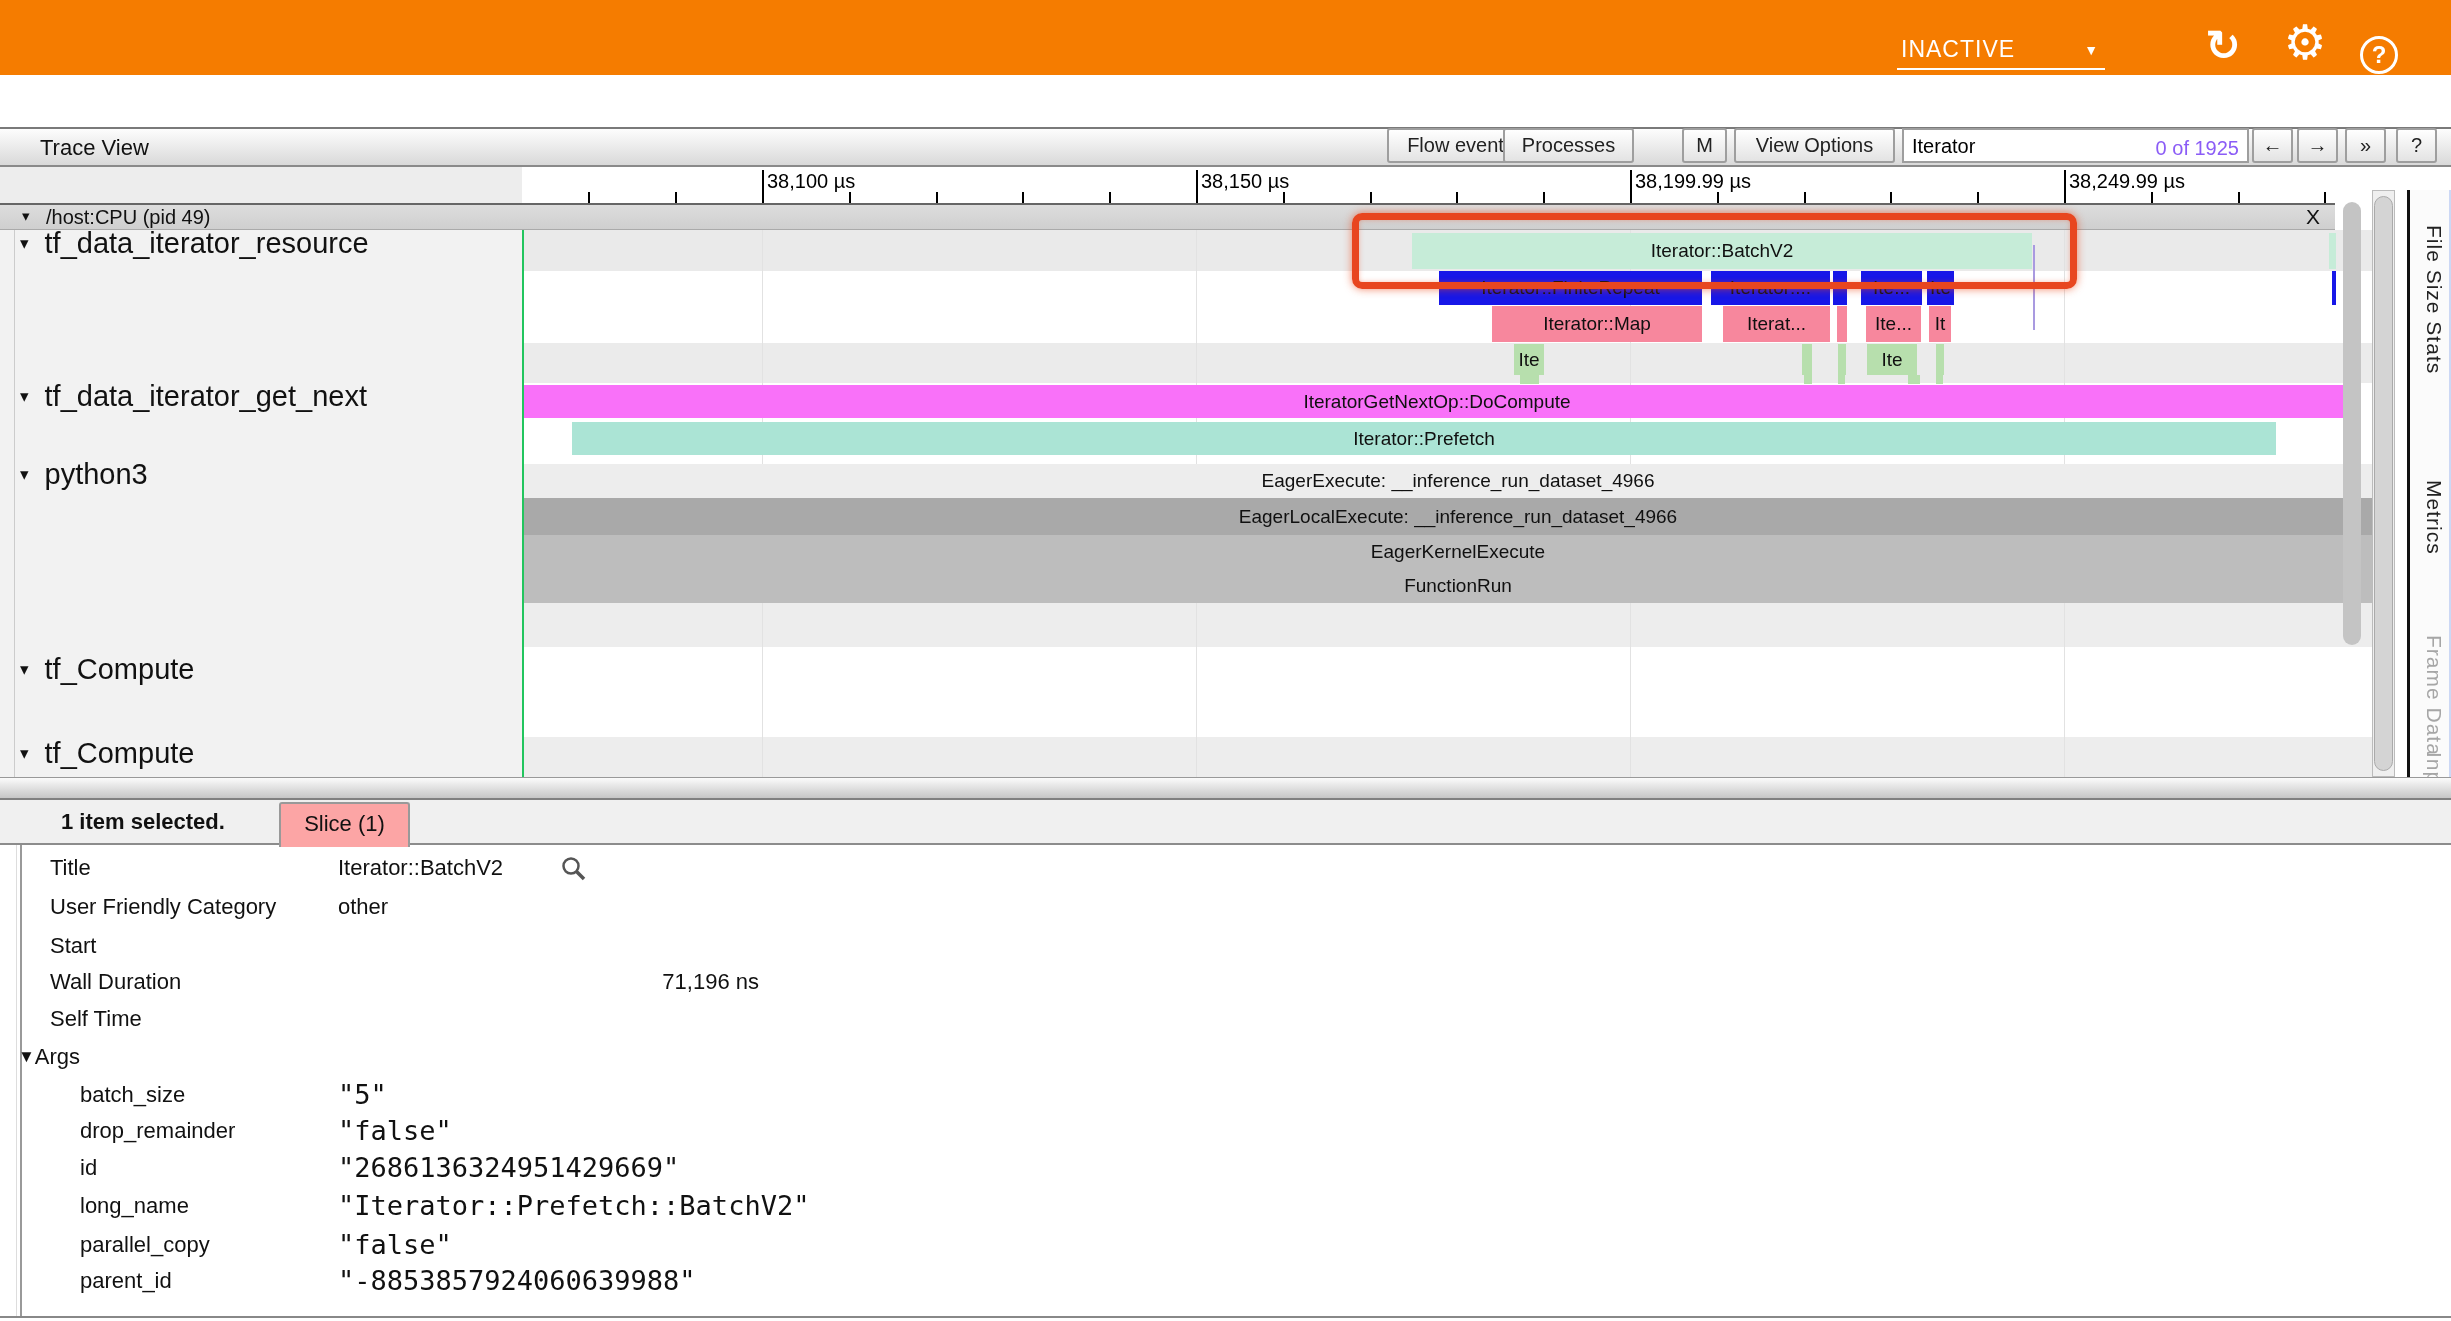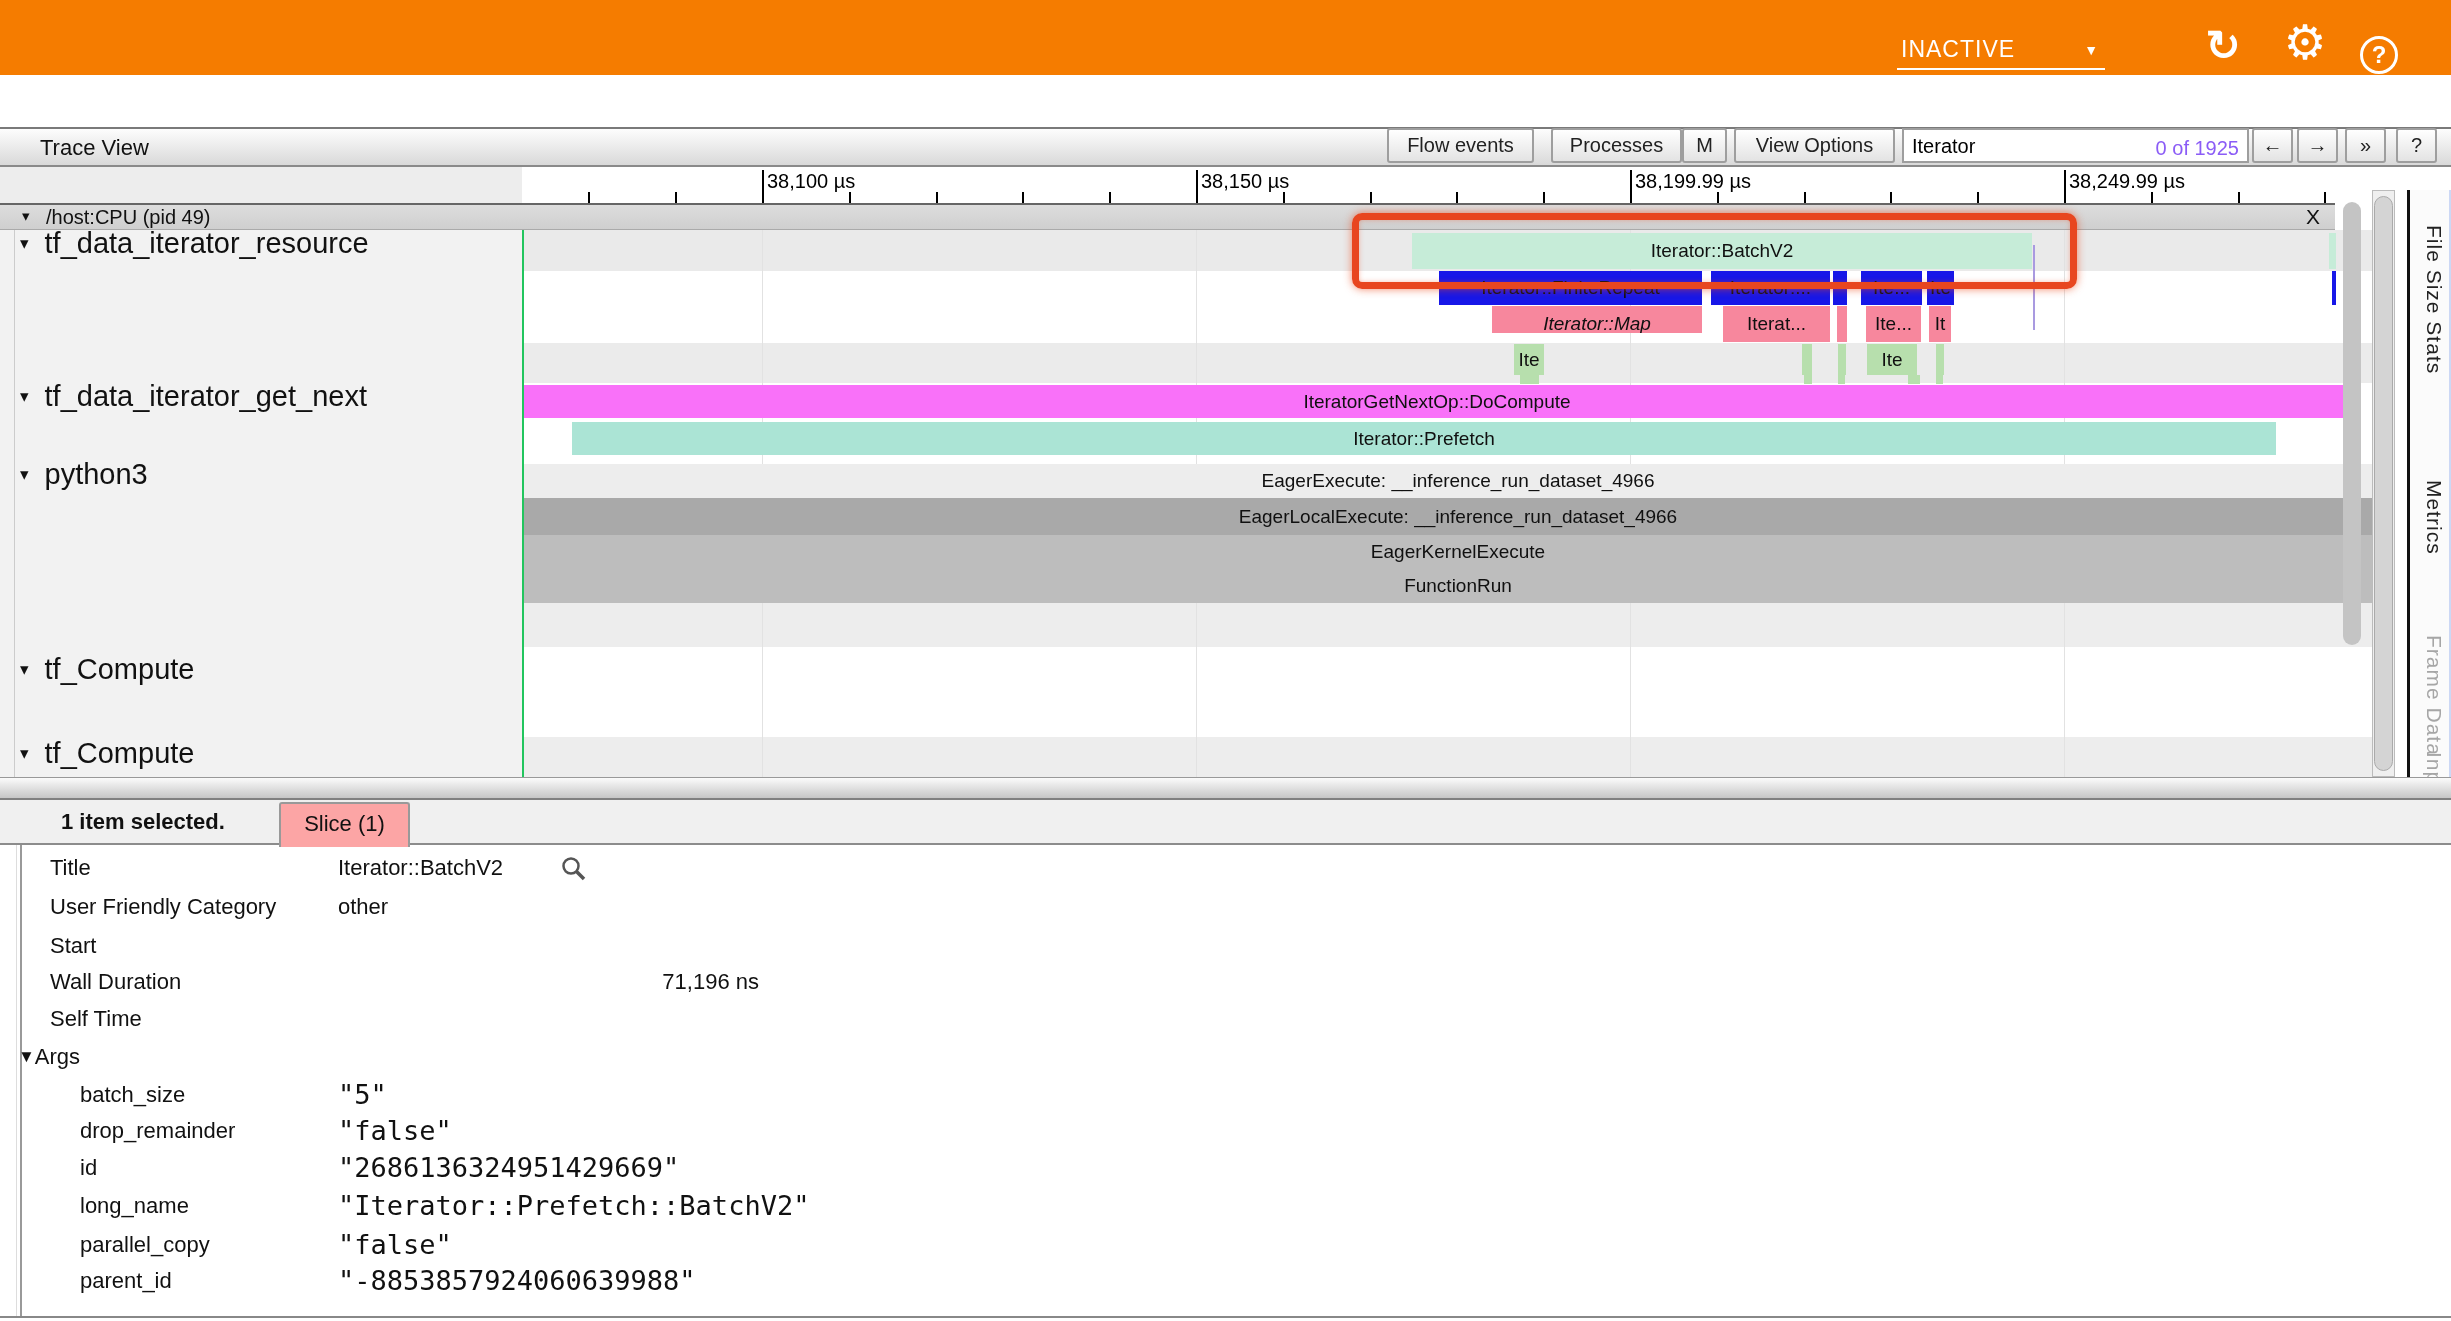--- a/index.html
+++ b/index.html
@@ -122,21 +122,21 @@
     </div>
     <div class="icon-btn refresh-btn">↻</div>
     <div class="icon-btn gear-btn">⚙</div>
     <div class="icon-btn help-btn">?</div>
   </div>
 
   <div class="toolbar"></div>
   <div class="tv-title">Trace View</div>
   <div id="tb-buttons">
       <div class="tb-btn" style="left: 1387px; width: 147px;">Flow events</div>
-      <div class="tb-btn" style="left: 1503px; width: 131px; margin-left: 48px;">Processes</div>
+      <div class="tb-btn" style="left: 1503px; width: 131px;">Processes</div>
       <div class="tb-btn" style="left: 1682px; width: 45px;">M</div>
       <div class="tb-btn" style="left: 1734px; width: 161px;">View Options</div>
     </div>
   <div class="searchbox">
     <span class="q">Iterator</span>
     <span class="cnt">0 of 1925</span>
   </div>
   <div id="nav-buttons">
       <div class="tb-btn" style="left: 2252px; width: 41px;">←</div>
       <div class="tb-btn" style="left: 2297px; width: 41px;">→</div>
@@ -204,21 +204,21 @@
       </div>
     <div id="bars">
         <div class="bar c-mint" style="left: 888px; top: 3px; width: 620px; height: 36px; line-height: 36px;">Iterator::BatchV2</div>
         <div class="bar c-mint" style="left: 1805px; top: 3px; width: 7px; height: 36px; line-height: 36px;"></div>
         <div class="bar c-blue" style="left: 915px; top: 41px; width: 263px; height: 34px; line-height: 34px;">Iterator::FiniteRepeat</div>
         <div class="bar c-blue" style="left: 1187px; top: 41px; width: 119px; height: 34px; line-height: 34px;">Iterator:...</div>
         <div class="bar c-blue" style="left: 1309px; top: 41px; width: 14px; height: 34px; line-height: 34px;"></div>
         <div class="bar c-blue" style="left: 1337px; top: 41px; width: 61px; height: 34px; line-height: 34px;">Ite...</div>
         <div class="bar c-blue" style="left: 1403px; top: 41px; width: 27px; height: 34px; line-height: 34px;">Ite</div>
         <div class="bar c-blue" style="left: 1808px; top: 41px; width: 4px; height: 34px; line-height: 34px;"></div>
-        <div class="bar c-pink" style="left: 968px; top: 76px; width: 210px; height: 27px; line-height: 36px; font-style: italic;">Iterator::Map</div>
+        <div class="bar c-pink" style="left: 968px; top: 76px; width: 210px; height: 36px; line-height: 36px;">Iterator::Map</div>
         <div class="bar c-pink" style="left: 1199px; top: 76px; width: 107px; height: 36px; line-height: 36px;">Iterat...</div>
         <div class="bar c-pink" style="left: 1313px; top: 76px; width: 10px; height: 36px; line-height: 36px;"></div>
         <div class="bar c-pink" style="left: 1342px; top: 76px; width: 55px; height: 36px; line-height: 36px;">Ite...</div>
         <div class="bar c-pink" style="left: 1405px; top: 76px; width: 22px; height: 36px; line-height: 36px;">It</div>
         <div class="bar c-green" style="left: 990px; top: 114px; width: 30px; height: 31px; line-height: 31px;">Ite</div>
         <div class="bar c-green" style="left: 1278px; top: 114px; width: 10px; height: 31px; line-height: 31px;"></div>
         <div class="bar c-green" style="left: 1314px; top: 114px; width: 8px; height: 31px; line-height: 31px;"></div>
         <div class="bar c-green" style="left: 1343px; top: 114px; width: 50px; height: 31px; line-height: 31px;">Ite</div>
         <div class="bar c-green" style="left: 1412px; top: 114px; width: 8px; height: 31px; line-height: 31px;"></div>
         <div class="bar c-green" style="left: 996px; top: 145px; width: 19px; height: 9px; line-height: 9px;"></div>

